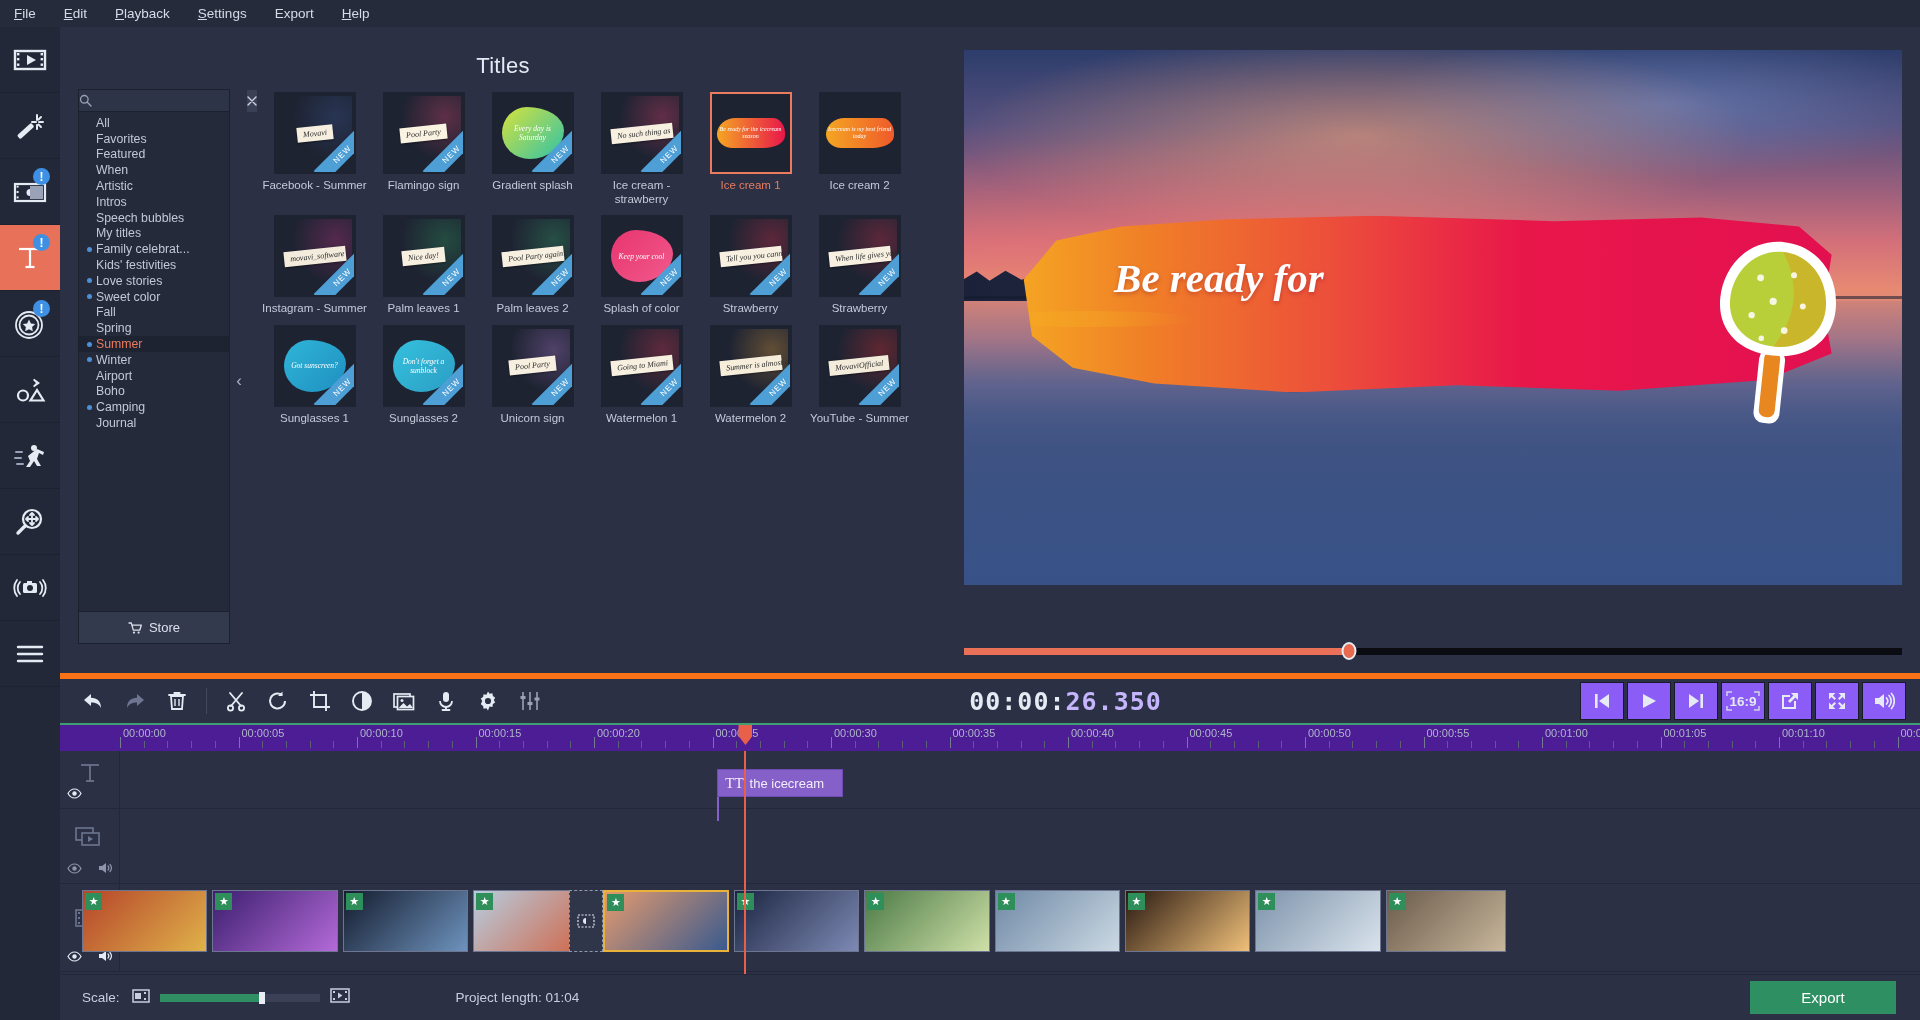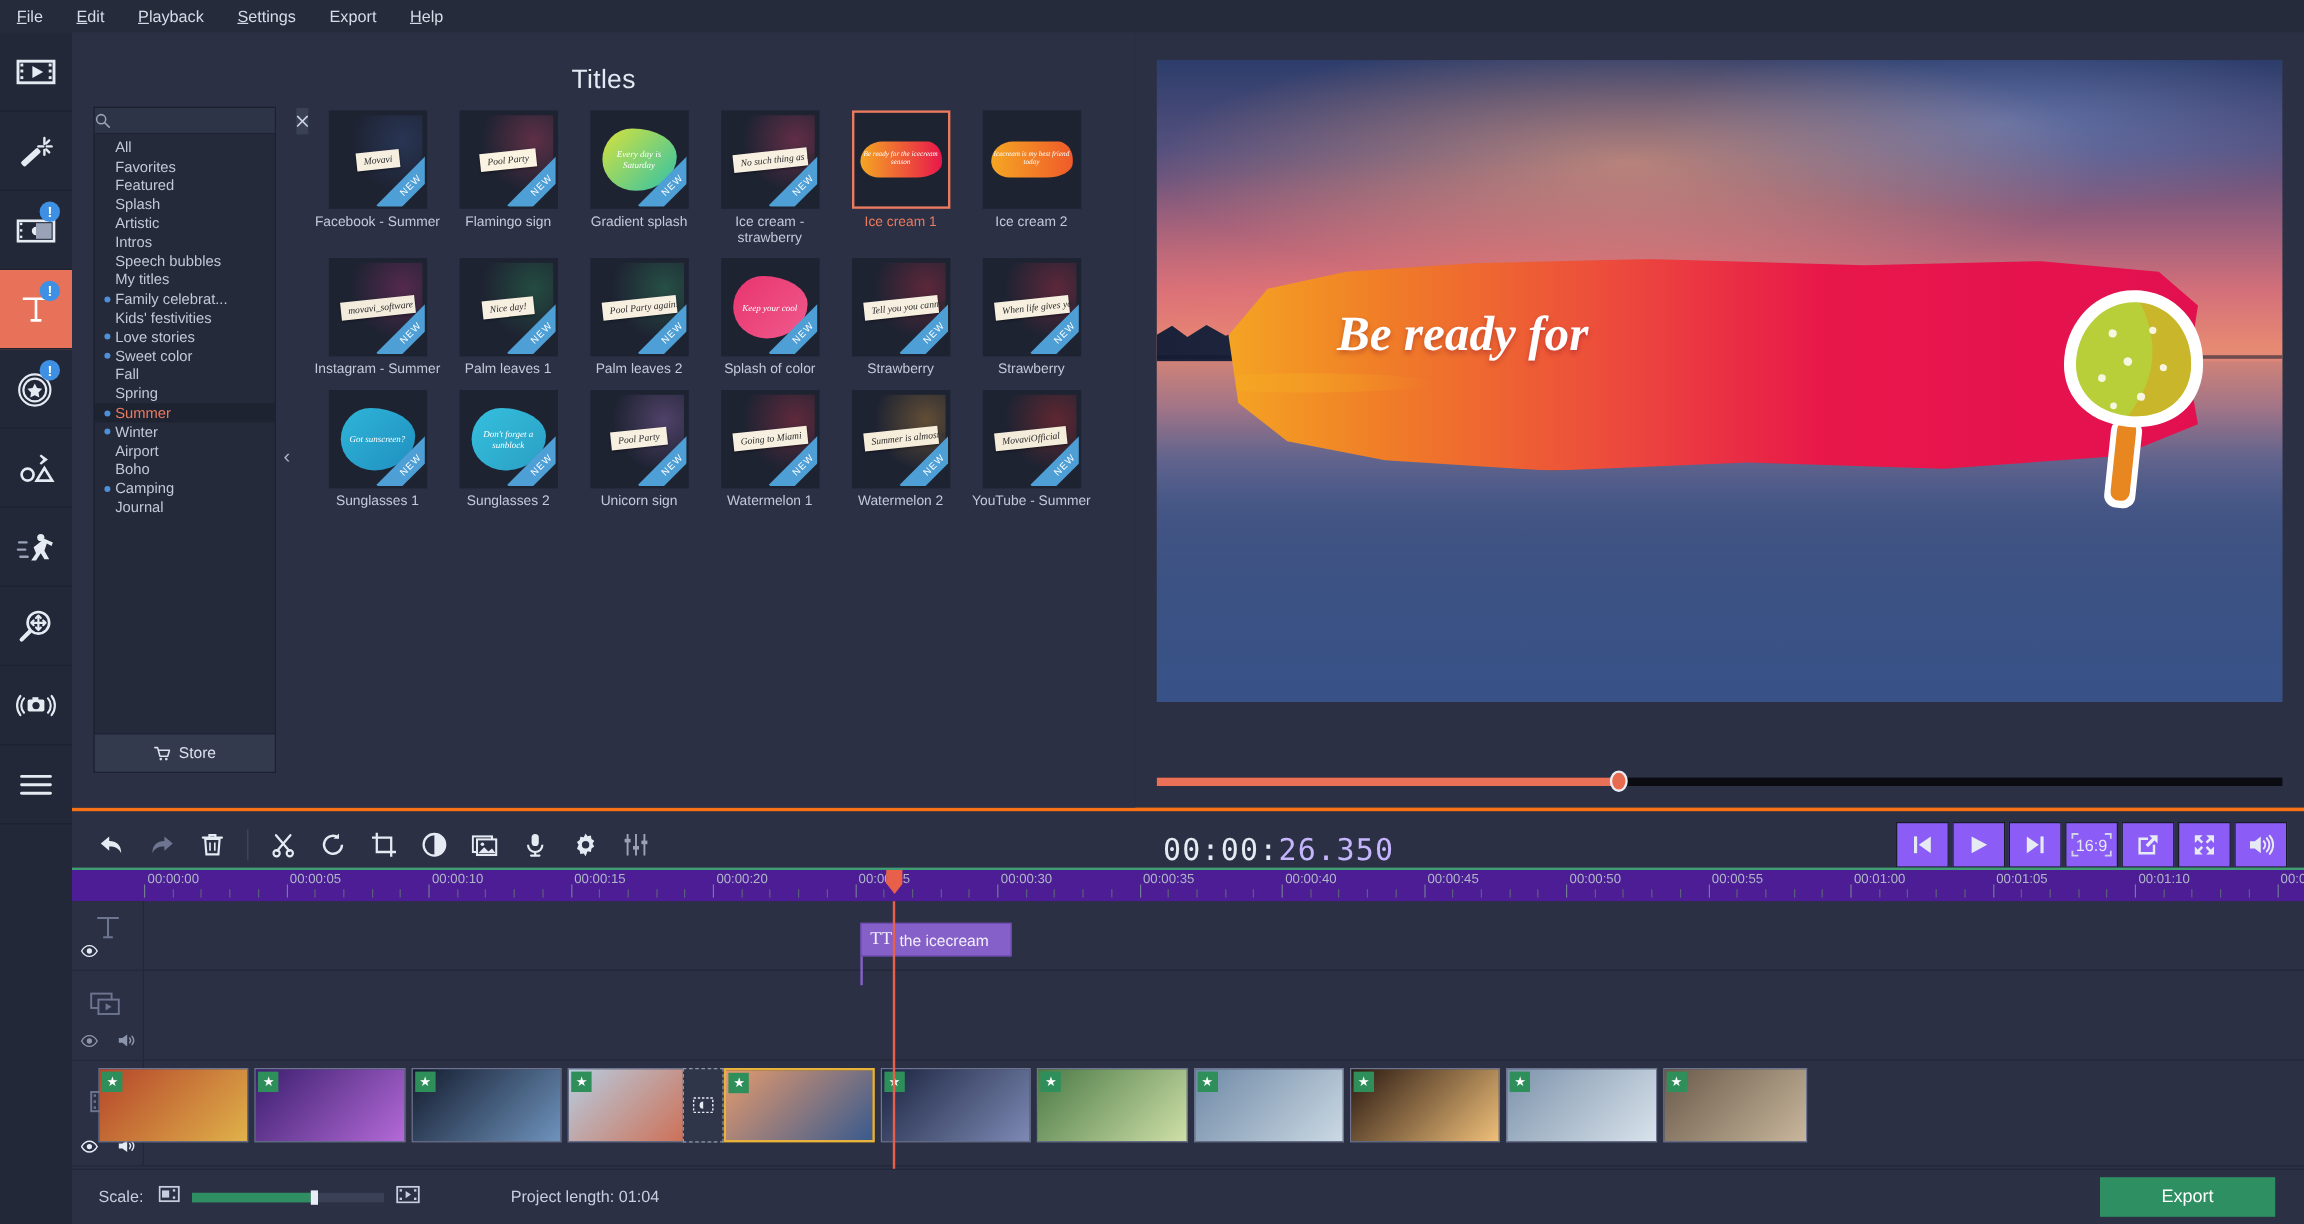--- a/index.html
+++ b/index.html
@@ -130,22 +130,22 @@
   .popsicle { position:absolute; right:5%; top:34%; width:155px; height:200px;
     transform:rotate(14deg); }
 
   .seekwrap { height:44px; display:flex; align-items:center; }
   .seekbar { position:relative; height:7px; width:100%; background:#0a0c12; }
   .seekfill { position:absolute; left:0; top:0; bottom:0; background:#ea7158; }
   .seekhandle { position:absolute; width:15px; height:18px; border-radius:50%;
     background:#e86a4f; border:2px solid #e9edf5; top:50%; transform:translate(-50%,-50%); }
 
   
-  .ptoolbar { height:50px; background:#2b3044; display:flex; align-items:flex-end;
-    border-top:3px solid #f97316; }
+  .ptoolbar { height:50px; background:#2b3044; display:flex; align-items:center;
+    border-top:6px solid #f97316;font-weight:bold; }
   .tb-left { display:flex; align-items:center; padding-left:12px; }
   .tbtn { width:42px; height:38px; display:flex; align-items:center;
     justify-content:center; }
   .tb-sep { width:1px; height:26px; background:#434a60; margin:0 8px; }
   .tcode { flex:1; display:flex; align-items:center; justify-content:center;
     font-family:"DejaVu Sans Mono", monospace; font-size:25px; letter-spacing:1px; }
   .tcode .w { color:#e6eaf3; }
   .tcode .o { color:#c4b5fd; }
   .tb-right { display:flex; align-items:center; gap:3px; padding-right:14px; }
   .pbtn { width:44px; height:38px; background:#20real; }
@@ -190,21 +190,21 @@
 
   
   .statusbar { height:46px; background:#2b3044; display:flex; align-items:center;
     border-top:1px solid #222739; }
   .scale-lbl { margin-left:22px; font-size:13.5px; color:#c8cede; }
   .scale-slider { position:relative; width:160px; height:8px; background:#3a4055;
     margin:0 10px; }
   .scale-fill { position:absolute; left:0; top:0; bottom:0; width:62%; background:#2f8f63; }
   .scale-knob { position:absolute; left:62%; top:-2px; width:6px; height:12px;
     background:#e9edf5; }
-  .plen { margin-left:76px; font-size:13.5px; color:#c8cede; }
+  .plen { margin-left:106px; font-size:13.5px; color:#c8cede; }
   .export-btn { margin-left:auto; margin-right:24px; width:146px; height:33px;
     background:#2e8f63; color:#fff; display:flex; align-items:center;
     justify-content:center; font-size:15px; }
 </style>
 </head>
 <body>
 
 <div class="menubar">
   <div class="mi"><u>F</u>ile</div>
   <div class="mi"><u>E</u>dit</div>
@@ -359,21 +359,21 @@
                 <div class="catitem">
                   <span class="nodot"></span>
                   <span>Favorites</span>
                 </div>
                 <div class="catitem">
                   <span class="nodot"></span>
                   <span>Featured</span>
                 </div>
                 <div class="catitem">
                   <span class="nodot"></span>
-                  <span>Splash</span>
+                  <span>When</span>
                 </div>
                 <div class="catitem">
                   <span class="nodot"></span>
                   <span>Artistic</span>
                 </div>
                 <div class="catitem">
                   <span class="nodot"></span>
                   <span>Intros</span>
                 </div>
                 <div class="catitem">

